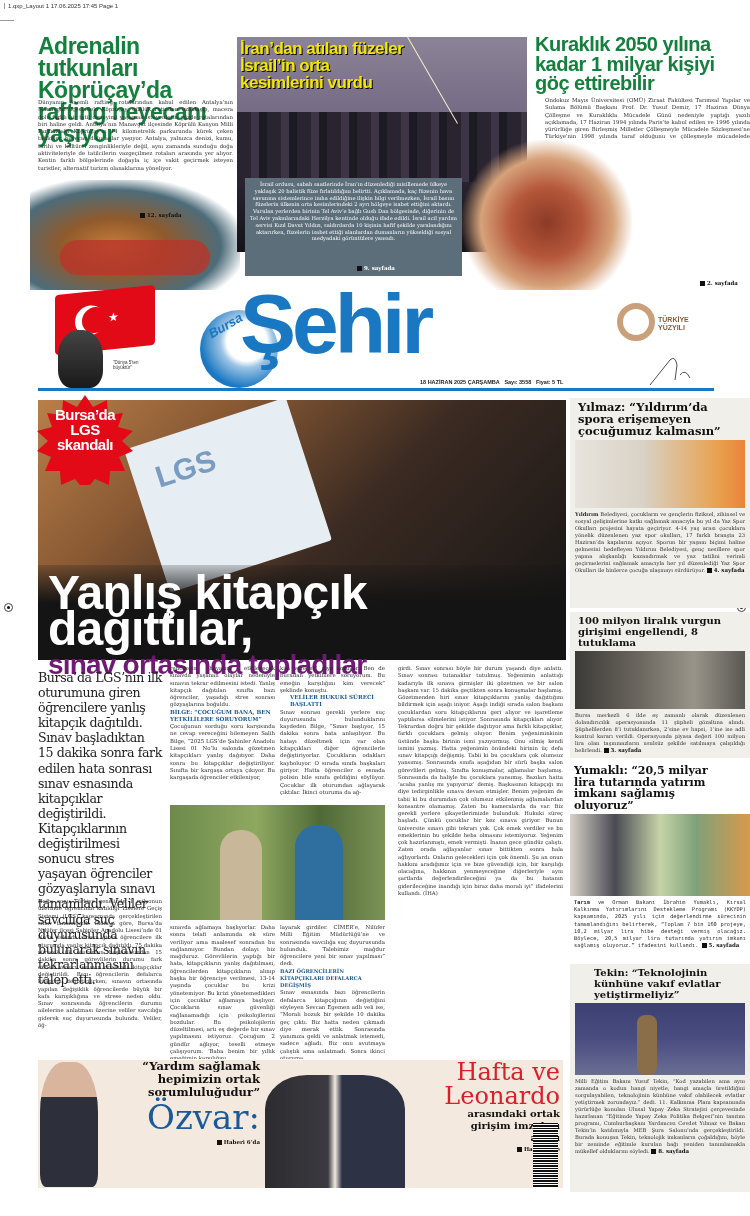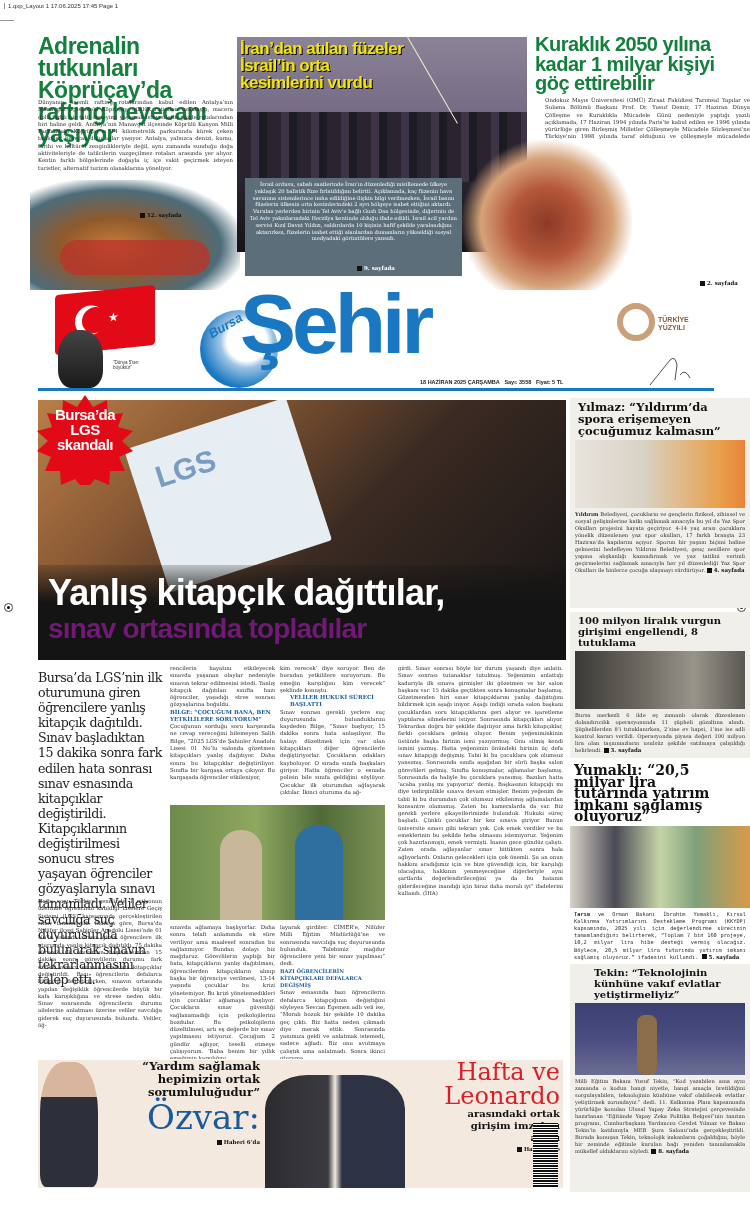--- a/index.html
+++ b/index.html
@@ -94,21 +94,21 @@
 </div>
 <svg class="abs" style="left:35px;top:395px" width="100" height="90">
     <polygon points="50,0 58,12 72,5 73,20 88,18 83,32 98,36 87,46 98,56 84,62 90,76 75,76 74,90 60,84 50,96 40,84 26,90 25,76 10,76 16,62 2,56 13,46 2,36 17,32 12,18 27,20 28,5 42,12" fill="#e30a17"></polygon>
   </svg>
 <div class="abs" style="left:43px;top:407px;width:84px;text-align:center">
   <div class="hl" style="font-size:15px;line-height:15px;color:#fff">Bursa’da</div>
   <div class="hl" style="font-size:15px;line-height:15px;color:#fff">LGS</div>
   <div class="hl" style="font-size:15px;line-height:15px;color:#fff">skandalı</div>
 </div>
 <div class="abs" style="left:48px;top:575px;width:515px">
-  <div class="hl" style="font-size:36px;line-height:36px;color:#fff;letter-spacing:-0.8px">Yanlış kitapçık dağıttılar,</div>
+  <div class="hl" style="font-size:48px;line-height:36px;color:#fff;letter-spacing:-0.8px">Yanlış kitapçık dağıttılar,</div>
   <div class="hl" style="font-size:28px;line-height:36px;color:#701a75;letter-spacing:-0.8px">sınav ortasında topladılar</div>
 </div>
 
 <div class="abs" style="left:38px;top:670px;width:125px;font:12.6px/15.1px 'DejaVu Serif',serif;color:#222;letter-spacing:-0.4px">Bursa’da LGS’nin ilk oturumuna giren öğrencilere yanlış kitapçık dağıtıldı. Sınav başladıktan 15 dakika sonra fark edilen hata sonrası sınav esnasında kitapçıklar değiştirildi. Kitapçıklarının değiştirilmesi sonucu stres yaşayan öğrenciler gözyaşlarıyla sınavı tamamladı. Veliler savcılığa suç duyurusunda bulunarak sınavın tekrarlanmasını talep etti.</div>
 <div class="abs body" style="left:38px;top:898px;width:124px;height:160px;overflow:hidden">Hafta sonu Türkiye genelinde 1 milyonun üzerinde öğrencinin katıldığı Liselere Geçiş Sistemi (LGS) kapsamında gerçekleştirilen sınav tamamlandı. İddiaya göre, Bursa’da Nilüfer ilçesi Şahinler Anadolu Lisesi’nde 01 No’lu salonda sınava giren öğrencilere ilk oturumda yanlış kitapçık dağıtıldı. 75 dakika sürecek ilk oturumun başlamasından 15 dakika sonra görevlilerin durumu fark etmesi sonucu sınavın ortasında kitapçıklar değiştirildi. Bazı öğrencilerin defalarca kitapçığı değiştirilirken, sınavın ortasında yapılan değişiklik öğrencilerde büyük bir kafa karışıklığına ve strese neden oldu. Sınav sonrasında öğrencilerin durumu ailelerine anlatması üzerine veliler savcılığa giderek suç duyurusunda bulundu. Veliler, öğ-</div>
 
 <div class="abs" style="left:170px;top:665px;width:105px">
   <div class="body">rencilerin hayatını etkileyecek sınavda yaşanan olaylar nedeniyle sınavın tekrar edilmesini istedi. Yanlış kitapçık dağıtılan sınıfta bazı öğrenciler, yaşadığı stres sonrası gözyaşlarına boğuldu.</div>
   <div class="side-hl">BİLGE: “ÇOCUĞUM BANA, BEN YETKİLİLERE SORUYORUM”</div>
   <div class="body">Çocuğunun sorduğu soru karşısında ne cevap vereceğini bilemeyen Salih Bilge, “2025 LGS’de Şahinler Anadolu Lisesi 01 No’lu salonda gözetmen kitapçıkları yanlış dağıtıyor. Daha sonra bu kitapçıklar değiştiriliyor. Sınıfta bir kargaşa ortaya çıkıyor. Bu kargaşada öğrenciler etkileniyor,</div>
@@ -138,21 +138,21 @@
   <div class="body" style="padding:3px 5px 0 5px;font-size:5.2px;line-height:7px"><b>Yıldırım</b><span> Belediyesi, çocukların ve gençlerin fiziksel, zihinsel ve sosyal gelişimlerine katkı sağlamak amacıyla bu yıl da Yaz Spor Okulları projesini hayata geçiriyor. 4-14 yaş arası çocuklara yönelik düzenlenen yaz spor okulları, 17 farklı branşta 23 Haziran’da kapılarını açıyor. Sporun bir yaşam biçimi haline gelmesini hedefleyen Yıldırım Belediyesi, genç nesillere spor yapma alışkanlığı kazandırmak ve yaz tatilini verimli geçirmelerini sağlamak amacıyla her yıl düzenlediği Yaz Spor Okulları ile binlerce çocuğa ulaşmayı sürdürüyor.</span> <span class="ref">4. sayfada</span></div>
 </div>
 
 <div class="abs rpanel" style="top:612px;height:146px">
   <div class="rtitle" style="padding:3px 6px 0 8px;font-size:10px;line-height:11px">100 milyon liralık vurgun girişimi engellendi, 8 tutuklama</div>
   <div class="photo" style="margin:3px 0 0 5px;width:170px;height:58px;background:linear-gradient(90deg,#3c3a36 0%,#6e6a62 40%,#98948a 70%,#5a5852 100%)"></div>
   <div class="body" style="padding:3px 5px 0 5px;font-size:5.2px;line-height:7px"><span>Bursa merkezli 6 ilde eş zamanlı olarak düzenlenen dolandırıcılık operasyonunda 11 şüpheli gözaltına alındı. Şüphelilerden 8’i tutuklanırken, 2’sine ev hapsi, 1’ine ise adli kontrol kararı verildi. Operasyonda piyasa değeri 100 milyon lira olan taşınmazların usulsüz şekilde satılmaya çalışıldığı belirlendi.</span> <span class="ref">3. sayfada</span></div>
 </div>
 
 <div class="abs" style="left:570px;top:762px;width:180px;height:196px;background:#fff">
-  <div class="rtitle" style="padding:3px 20px 0 4px;font-size:14px;line-height:11.5px">Yumaklı: “20,5 milyar lira tutarında yatırım imkanı sağlamış oluyoruz”</div>
+  <div class="rtitle" style="padding:3px 20px 0 4px;font-size:11px;line-height:11.5px">Yumaklı: “20,5 milyar lira tutarında yatırım imkanı sağlamış oluyoruz”</div>
   <div class="photo" style="margin:3px 0 0 0;width:180px;height:82px;background:linear-gradient(90deg,#d8d2c8 0%,#4a4a54 25%,#c6d4a8 50%,#7fa07a 70%,#d89a4a 100%)"></div>
   <div class="body" style="padding:3px 4px 0 4px;font-size:5.3px;line-height:7.2px;font-family:'DejaVu Sans Mono',monospace"><b>Tarım</b><span> ve Orman Bakanı İbrahim Yumaklı, Kırsal Kalkınma Yatırımlarını Destekleme Programı (KKYDP) kapsamında, 2025 yılı için değerlendirme sürecinin tamamlandığını belirterek, “Toplam 7 bin 160 projeye, 10,2 milyar lira hibe desteği vermiş olacağız. Böylece, 20,5 milyar lira tutarında yatırım imkanı sağlamış oluyoruz.” ifadesini kullandı.</span> <span class="ref">5. sayfada</span></div>
 </div>
 
 <div class="abs rpanel" style="top:964px;height:228px">
   <div class="rtitle" style="padding:3px 6px 0 24px;font-size:10px;line-height:11px">Tekin: “Teknolojinin künhüne vakıf evlatlar yetiştirmeliyiz”</div>
   <div class="photo" style="margin:3px 0 0 5px;width:170px;height:72px;background:linear-gradient(180deg,#3b3f72 0%,#4a4d80 50%,#6b6e93 100%)">
     <div style="position:relative;left:62px;top:12px;width:20px;height:60px;border-radius:8px;background:#8a6e4a"></div>
   </div>
   <div class="body" style="padding:3px 5px 0 5px;font-size:5.2px;line-height:7px"><span>Milli Eğitim Bakanı Yusuf Tekin, “Kod yazabilen ama aynı zamanda o kodun hangi niyetle, hangi amaçla üretildiğini sorgulayabilen, teknolojinin künhüne vakıf olabilecek evlatlar yetiştirmek zorundayız.” dedi. 11. Kalkınma Planı kapsamında yürürlüğe konulan Ulusal Yapay Zeka Stratejisi çerçevesinde hazırlanan “Eğitimde Yapay Zeka Politika Belgesi”nin tanıtım programı, Cumhurbaşkanı Yardımcısı Cevdet Yılmaz ve Bakan Tekin’in katılımıyla MEB Şura Salonu’nda gerçekleştirildi. Burada konuşan Tekin, teknolojik imkanların çoğaldığını, böyle bir zeminde eğitimle kurulan bağı yeniden tanımlamakla mükellef olduklarını söyledi.</span> <span class="ref">8. sayfada</span></div>

